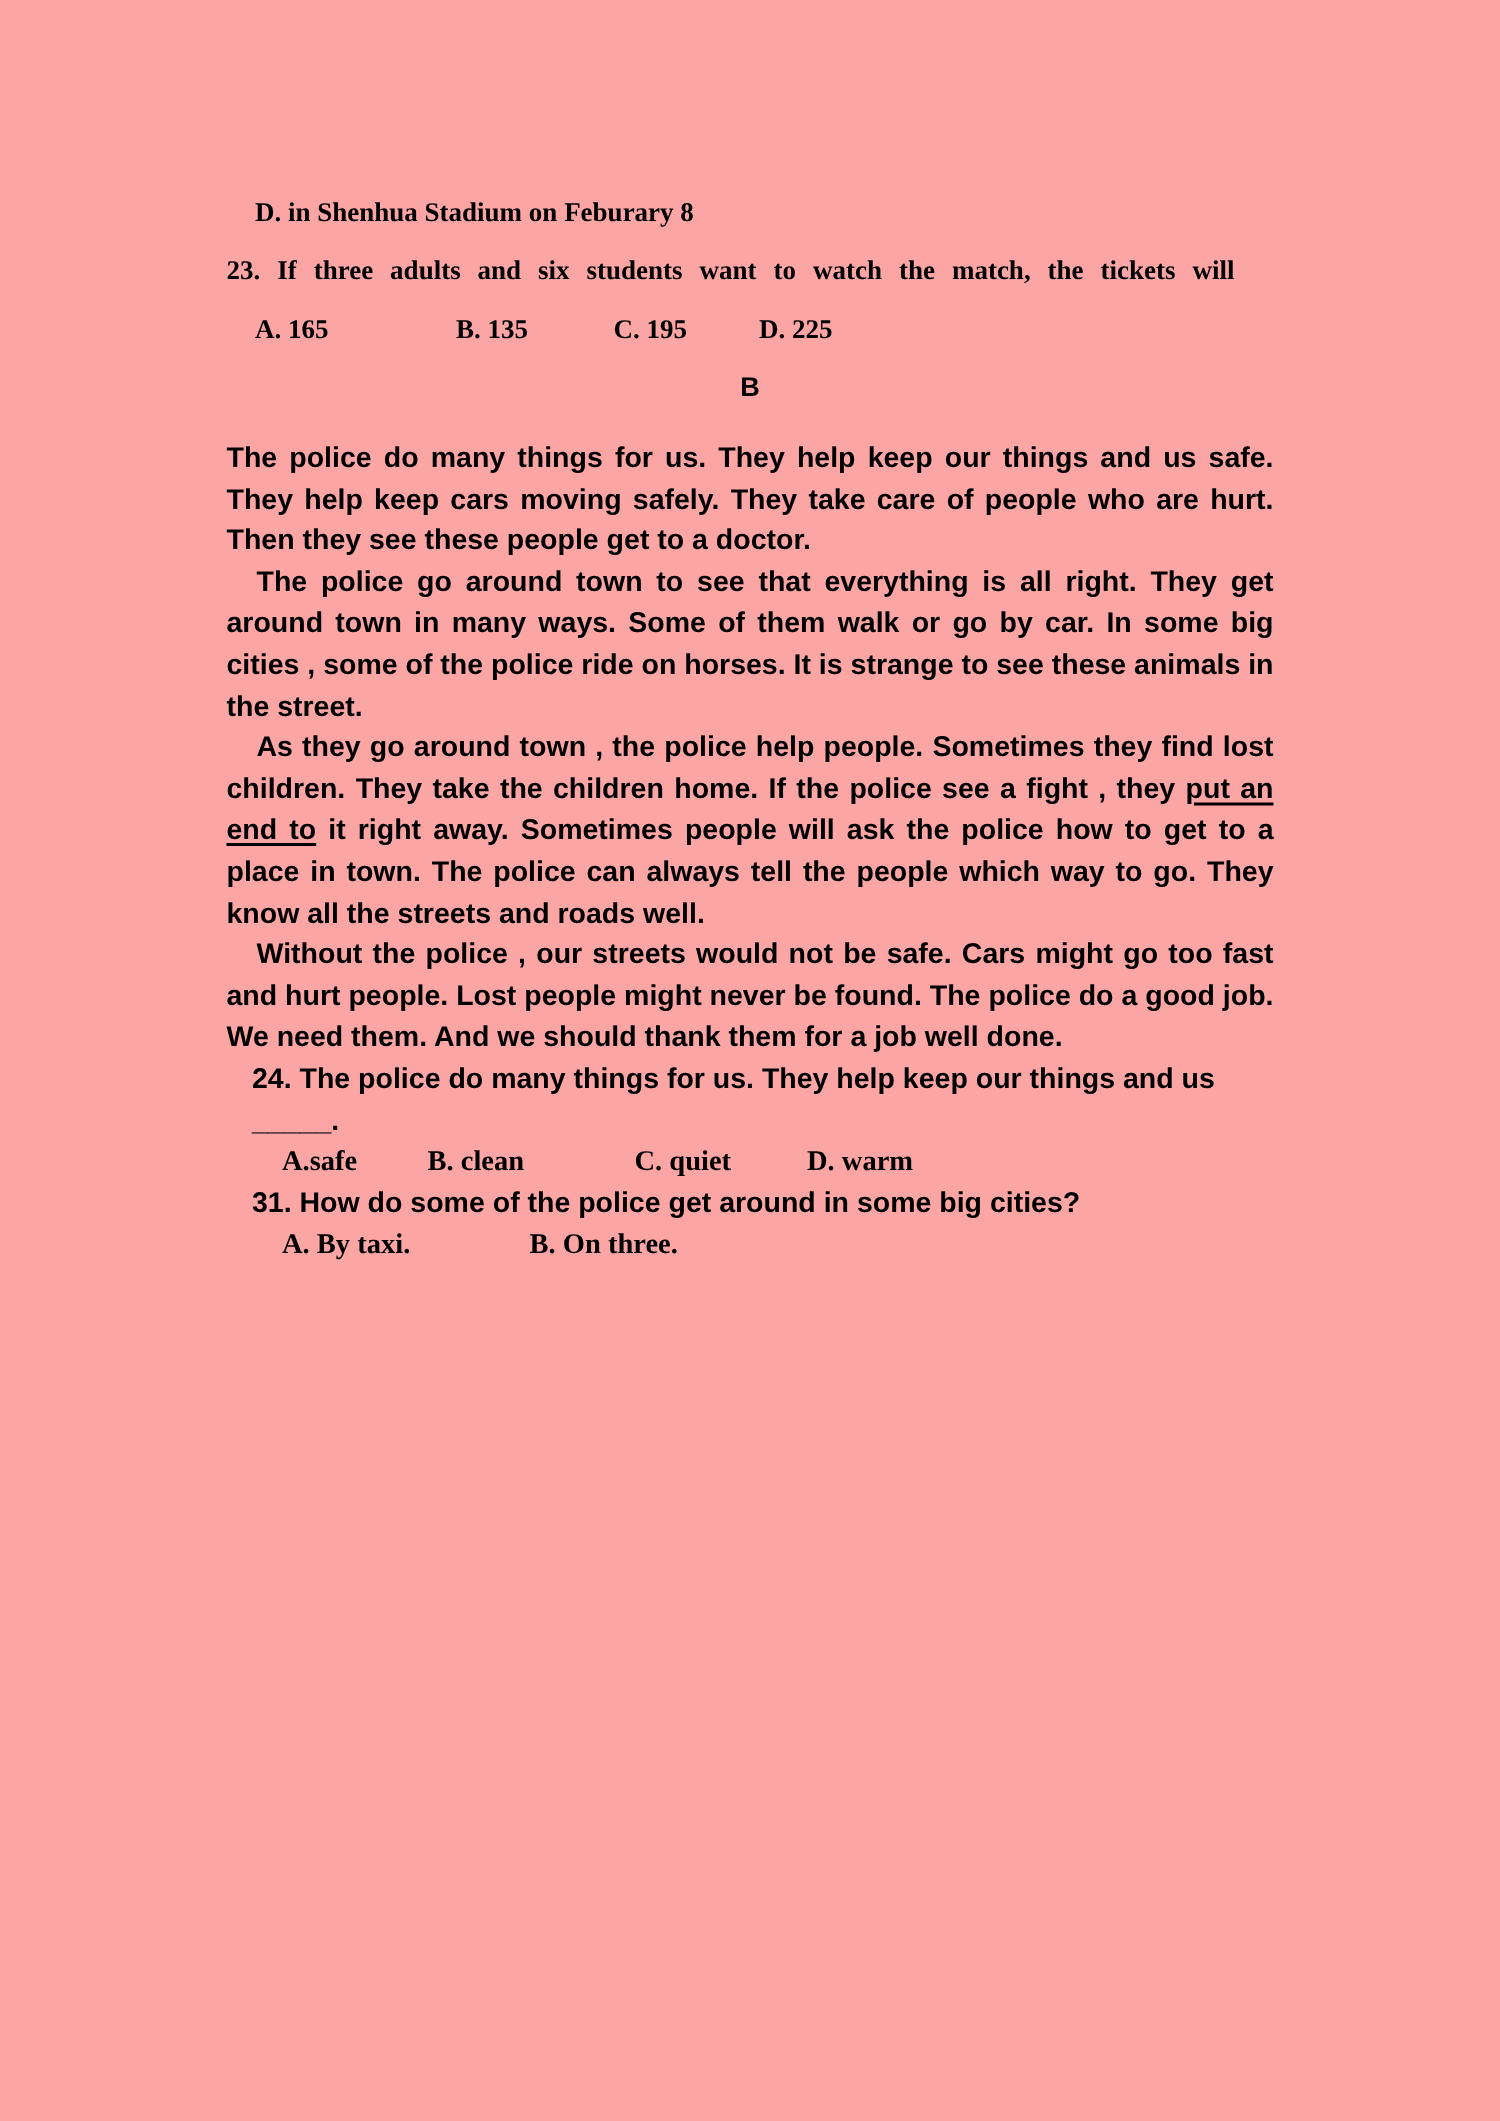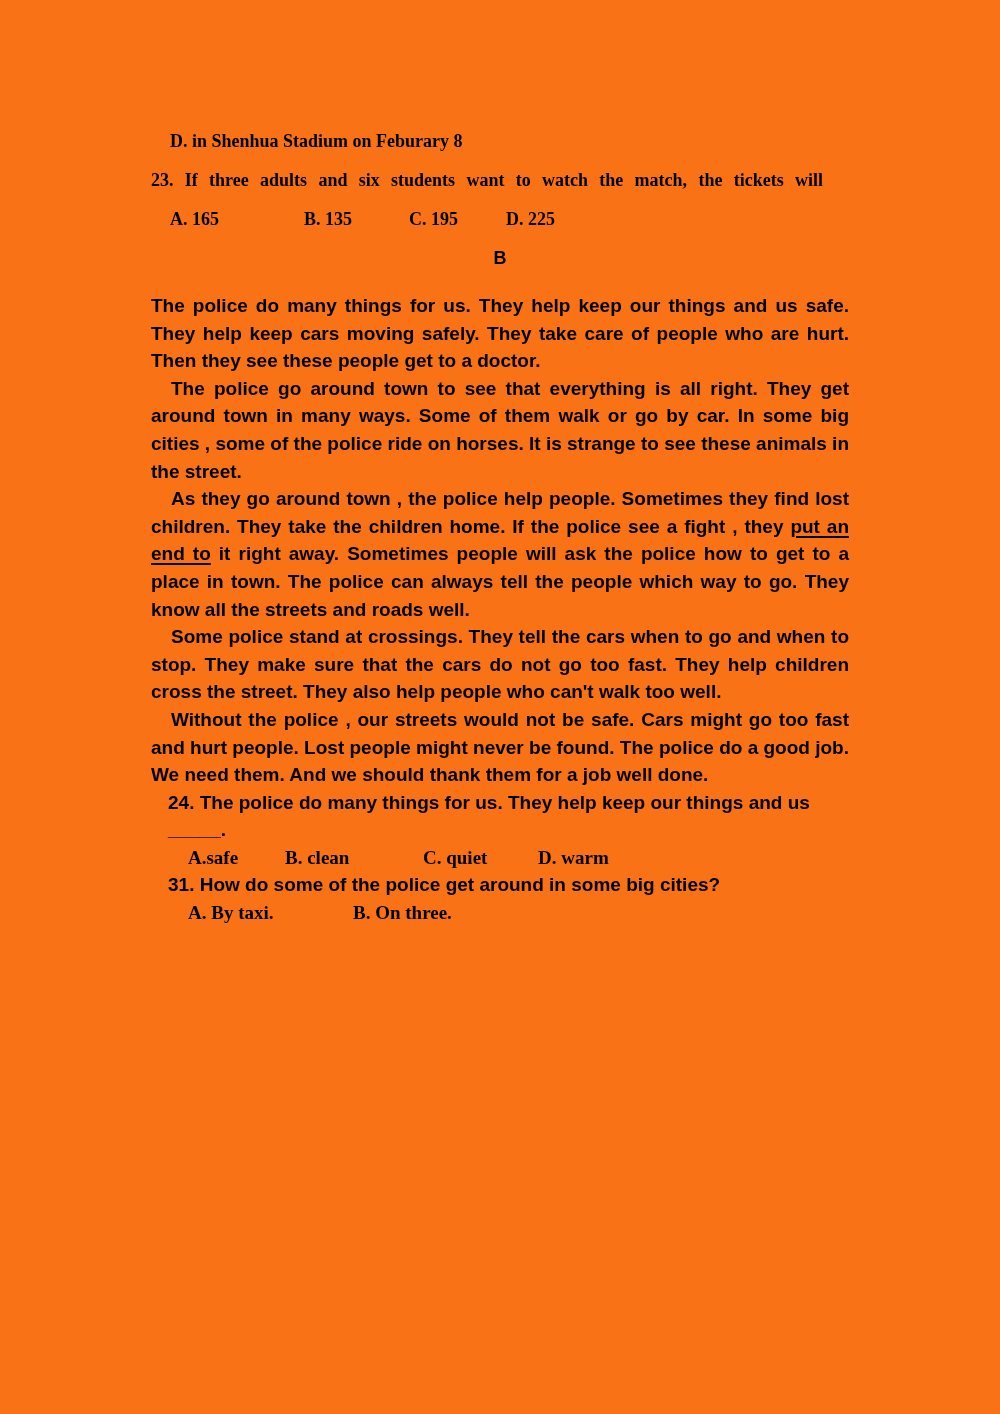--- a/index.html
+++ b/index.html
@@ -4,21 +4,21 @@
 <style>
   html, body {
     margin: 0;
     padding: 0;
     background: #ffffff;
   }
   .page {
     position: relative;
     width: 1000px;
     height: 1414px;
-    background: #f97316;
+    background: #fca5a5;
     color: #000000;
     overflow: hidden;
   }
   .content {
     position: absolute;
     left: 151px;
     top: 122px;
     width: 698px;
   }
 
@@ -103,21 +103,20 @@
         <span class="opt-a">A. 165</span><span class="opt-b">B. 135</span><span class="opt-c">C. 195</span><span class="opt-d">D. 225</span>
       </div>
     </section>
 
     <div class="section-heading">B</div>
 
     <section class="body-block">
       <p class="para first">The police do many things for us. They help keep our things and us safe. They help keep cars moving safely. They take care of people who are hurt. Then they see these people get to a doctor.</p>
       <p class="para">The police go around town to see that everything is all right. They get around town in many ways. Some of them walk or go by car. In some big cities , some of the police ride on horses. It is strange to see these animals in the street.</p>
       <p class="para"><span>As they go around town , the police help people. Sometimes they find lost children. They take the children home. If the police see a fight , they </span><span class="underlined">put an end to</span><span> it right away. Sometimes people will ask the police how to get to a place in town. The police can always tell the people which way to go. They know all the streets and roads well.</span></p>
-      <p class="para">Some police stand at crossings. They tell the cars when to go and when to stop. They make sure that the cars do not go too fast. They help children cross the street. They also help people who can't walk too well.</p>
       <p class="para">Without the police , our streets would not be safe. Cars might go too fast and hurt people. Lost people might never be found. The police do a good job. We need them. And we should thank them for a job well done.</p>
 
       <p class="q-stem">24. The police do many things for us. They help keep our things and us _____.</p>
       <p class="q-opts">
         <span class="o24-a">A.safe</span><span class="o24-b">B. clean</span><span class="o24-c">C. quiet</span><span class="o24-d">D. warm</span>
       </p>
 
       <p class="q-stem">31. How do some of the police get around in some big cities?</p>
       <p class="q-opts">
         <span class="o25-a">A. By taxi.</span><span class="o25-b">B. On three.</span>

